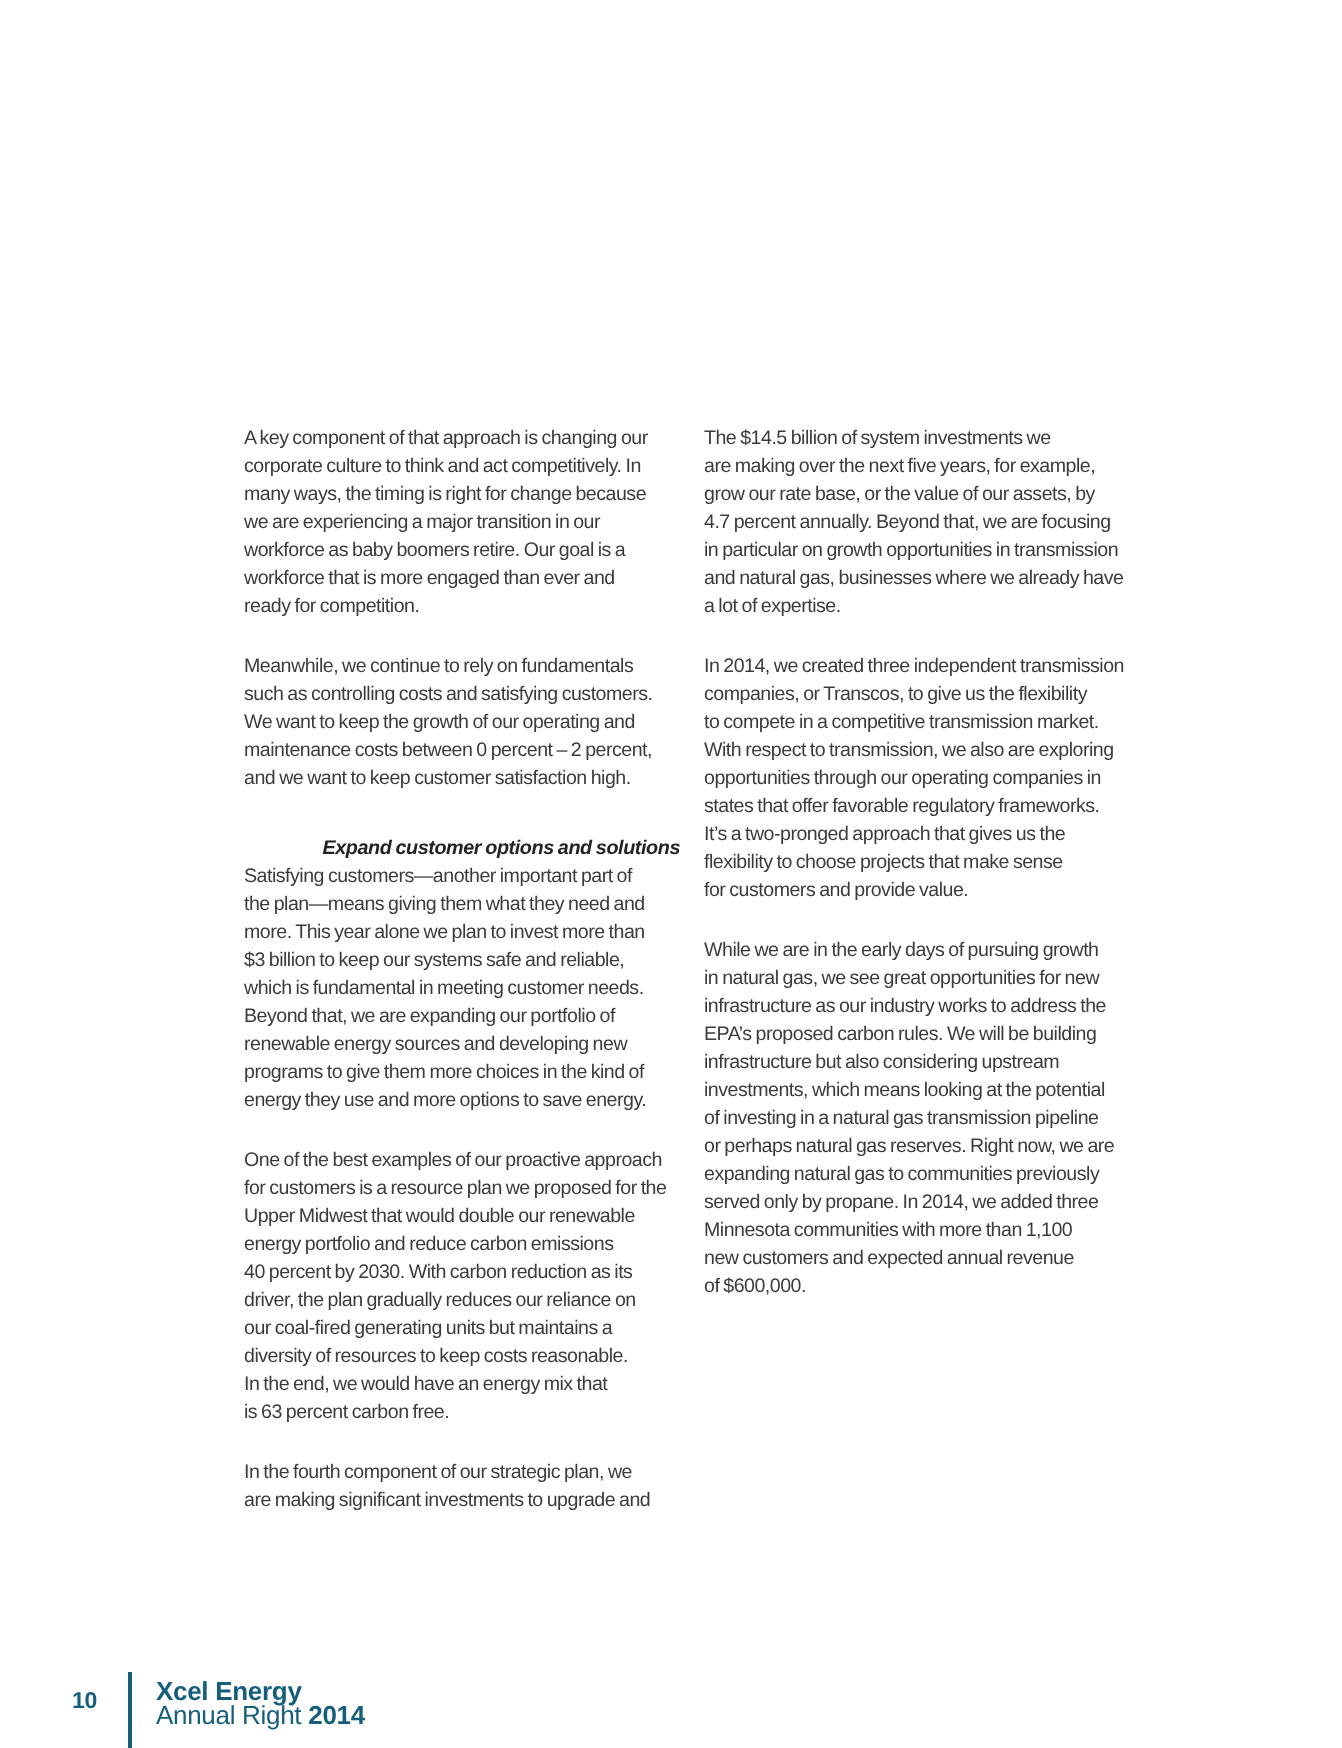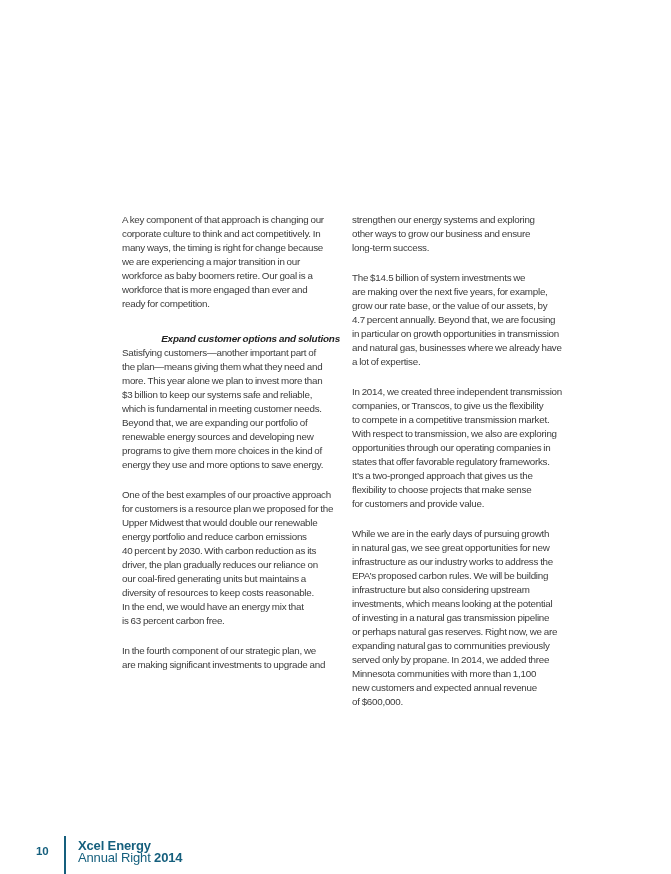--- a/index.html
+++ b/index.html
@@ -84,20 +84,25 @@
   <div class="columns">
 
     <div class="col col-left">
       <p>A key component of that approach is changing our
 corporate culture to think and act competitively. In
 many ways, the timing is right for change because
 we are experiencing a major transition in our
 workforce as baby boomers retire. Our goal is a
 workforce that is more engaged than ever and
 ready for competition.</p>
+      <p>Meanwhile, we continue to rely on fundamentals
+such as controlling costs and satisfying customers.
+We want to keep the growth of our operating and
+maintenance costs between 0 percent – 2 percent,
+and we want to keep customer satisfaction high.</p>
       <h3>Expand customer options and solutions</h3>
       <p>Satisfying customers—another important part of
 the plan—means giving them what they need and
 more. This year alone we plan to invest more than
 $3 billion to keep our systems safe and reliable,
 which is fundamental in meeting customer needs.
 Beyond that, we are expanding our portfolio of
 renewable energy sources and developing new
 programs to give them more choices in the kind of
 energy they use and more options to save energy.</p>
@@ -109,23 +114,20 @@
 driver, the plan gradually reduces our reliance on
 our coal-fired generating units but maintains a
 diversity of resources to keep costs reasonable.
 In the end, we would have an energy mix that
 is 63 percent carbon free.</p>
       <p>In the fourth component of our strategic plan, we
 are making significant investments to upgrade and</p>
     </div>
 
     <div class="col col-right">
-      <p>strengthen our energy systems and exploring
-other ways to grow our business and ensure
-long-term success.</p>
       <p>The $14.5 billion of system investments we
 are making over the next five years, for example,
 grow our rate base, or the value of our assets, by
 4.7 percent annually. Beyond that, we are focusing
 in particular on growth opportunities in transmission
 and natural gas, businesses where we already have
 a lot of expertise.</p>
       <p>In 2014, we created three independent transmission
 companies, or Transcos, to give us the flexibility
 to compete in a competitive transmission market.

